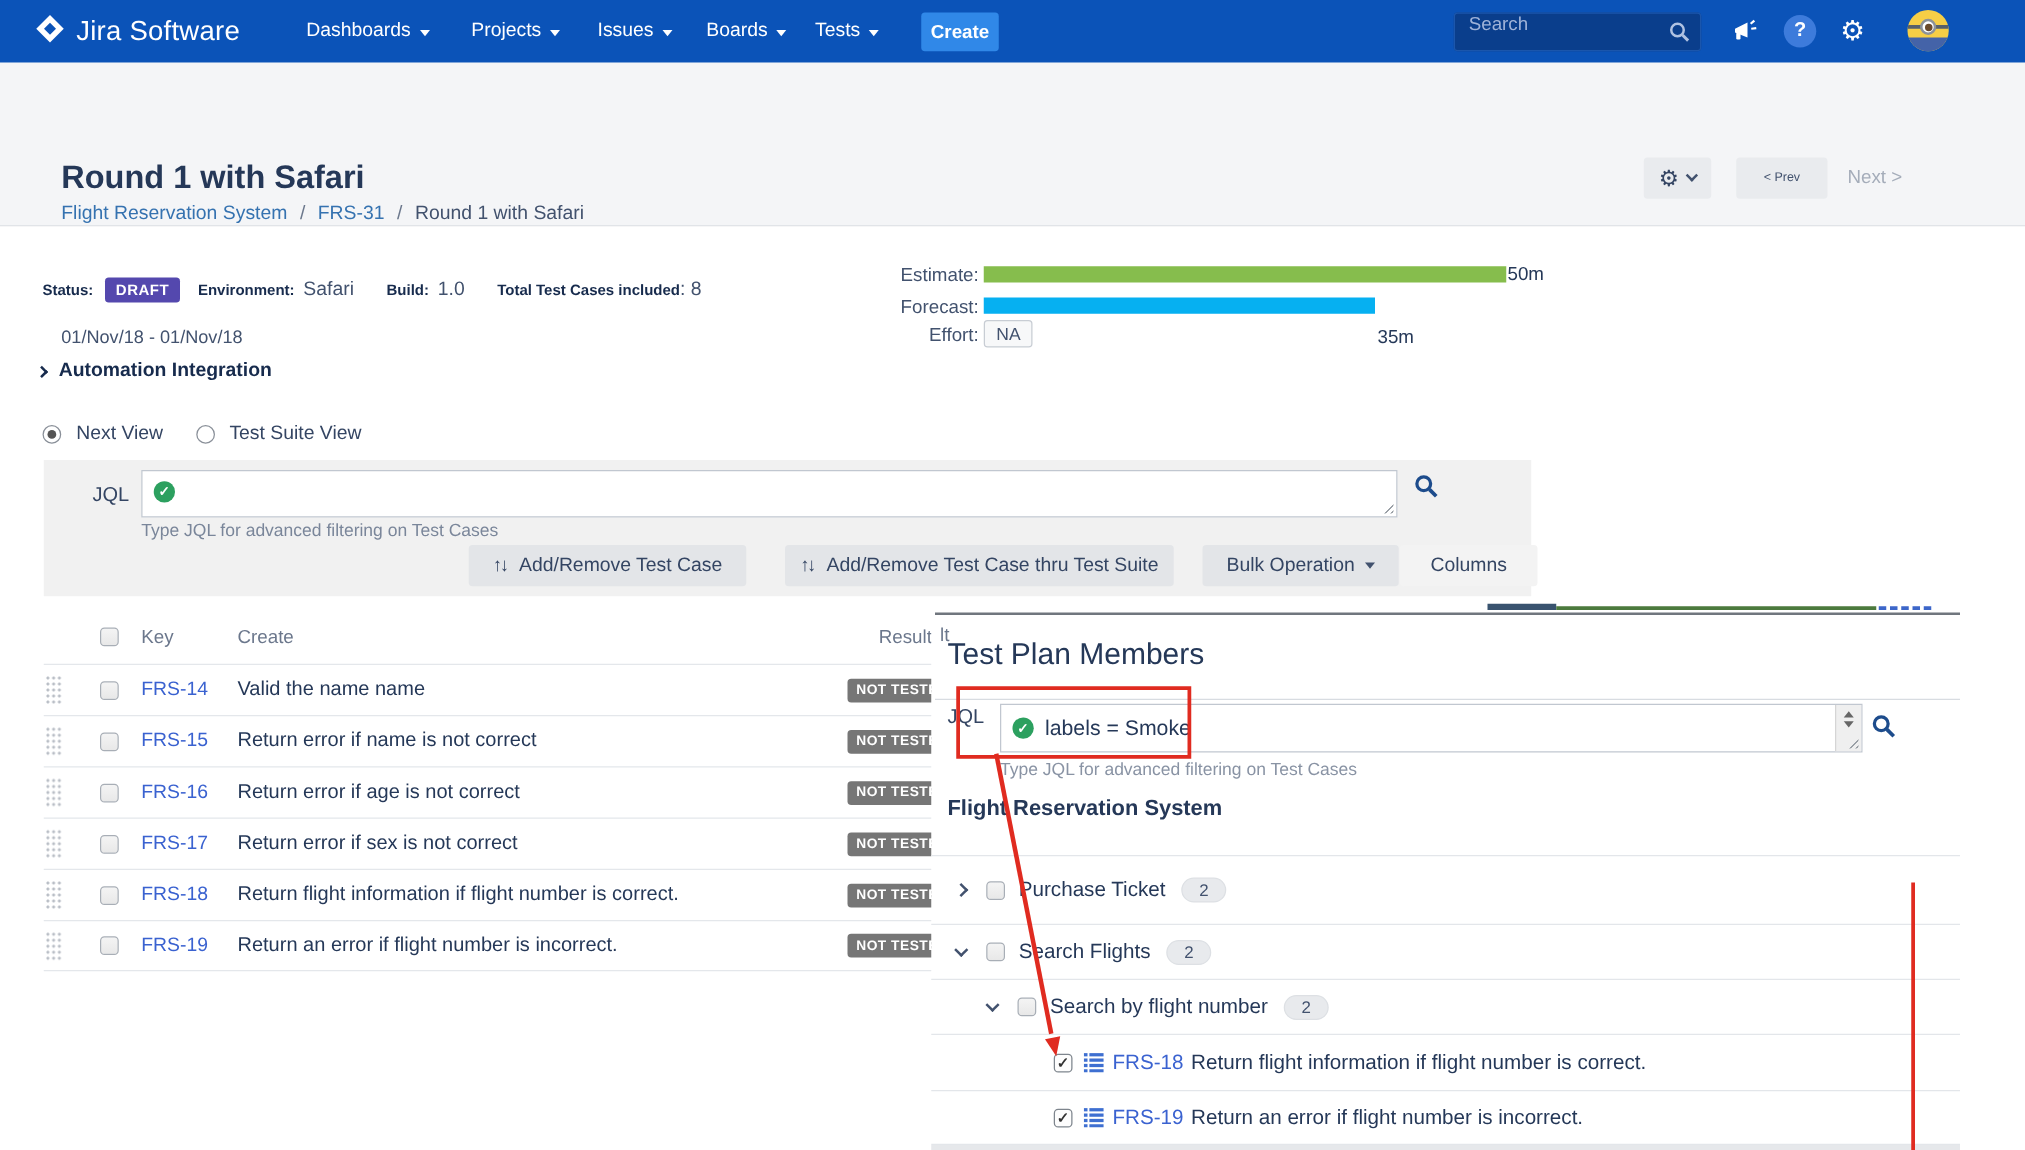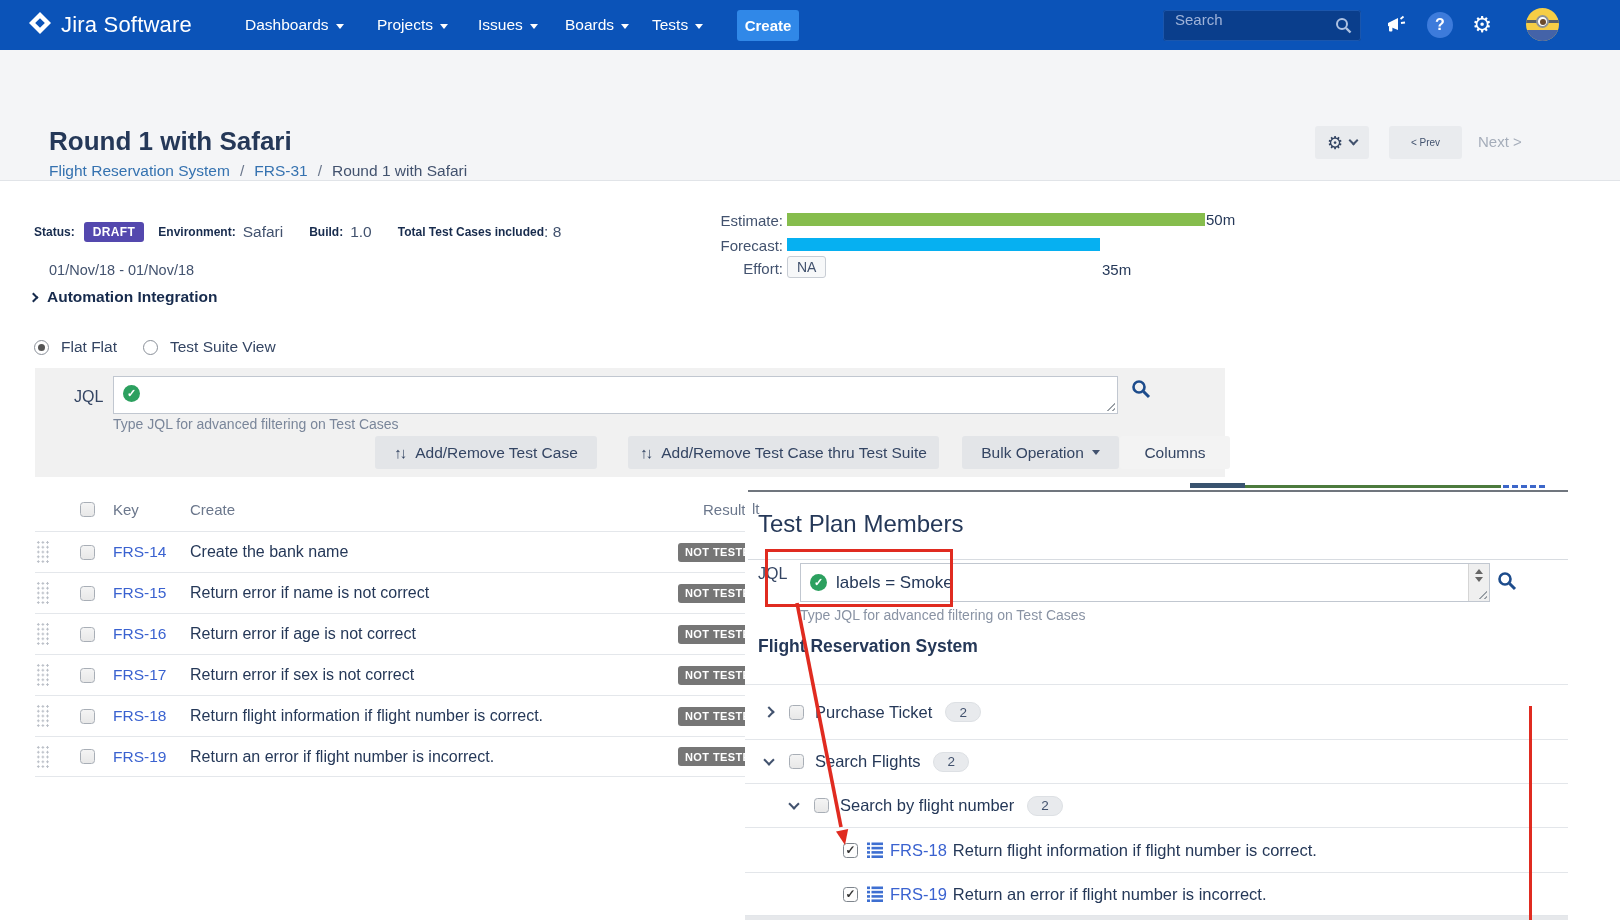--- a/index.html
+++ b/index.html
@@ -228,21 +228,21 @@
   <div class="bar" style="top:213px; width:418px; background:#86BD4D;"></div>
   <div class="bar-val" style="left:1206px; top:211px;">50m</div>
   <div class="metric-lbl" style="top:237px;">Forecast:</div>
   <div class="bar" style="top:238px; width:313px; background:#06B0F1;"></div>
   <div class="bar-val" style="left:1102px; top:236px;margin-top:25px;">35m</div>
   <div class="metric-lbl" style="top:260px;">Effort:</div>
   <div class="effort-box">NA</div>
 
   <div class="view-toggle">
     <span class="radio sel"></span>
-    <span class="radio-lbl">Flat Flat</span>
+    <span class="radio-lbl">Next View</span>
     <span class="radio"></span>
     <span class="radio-lbl">Test Suite View</span>
   </div>
 
   <div class="jql-panel">
     <div class="jql-lbl">JQL</div>
     <div class="jql-input">
       <span class="check-circle">✓</span>
       <span style="position:absolute;left:34px;top:9px;font-size:16px;color:#253858;"></span>
       <span class="resize-corner"></span>
@@ -273,21 +273,21 @@
     <div class="tc-head">
       <span class="cb th-cb"></span>
       <span class="th-key">Key</span>
       <span class="th-summary">Create</span>
       <span class="th-result">Result</span>
     </div>
     <div class="tc-row">
       <span class="drag-handle"></span>
       <span class="cb row-cb"></span>
       <span class="row-key">FRS-14</span>
-      <span class="row-summary">Create the bank name</span>
+      <span class="row-summary">Valid the name name</span>
       <span class="result-badge">NOT TESTED</span>
     </div>
     <div class="tc-row">
       <span class="drag-handle"></span>
       <span class="cb row-cb"></span>
       <span class="row-key">FRS-15</span>
       <span class="row-summary">Return error if name is not correct</span>
       <span class="result-badge">NOT TESTED</span>
     </div>
     <div class="tc-row">

